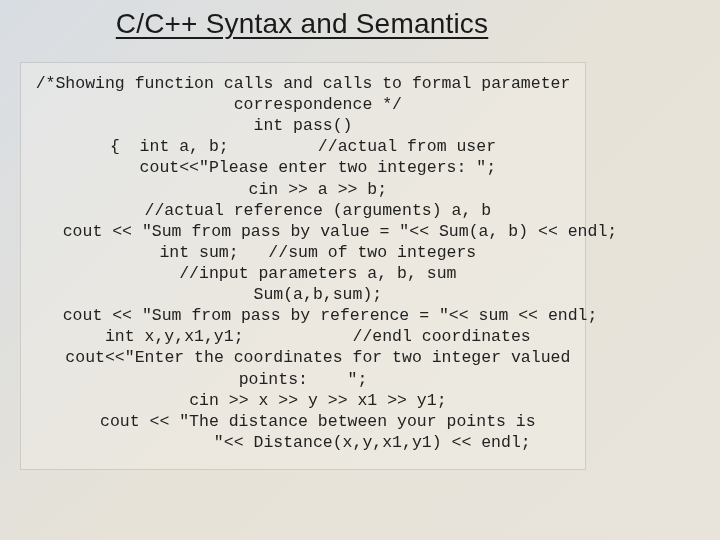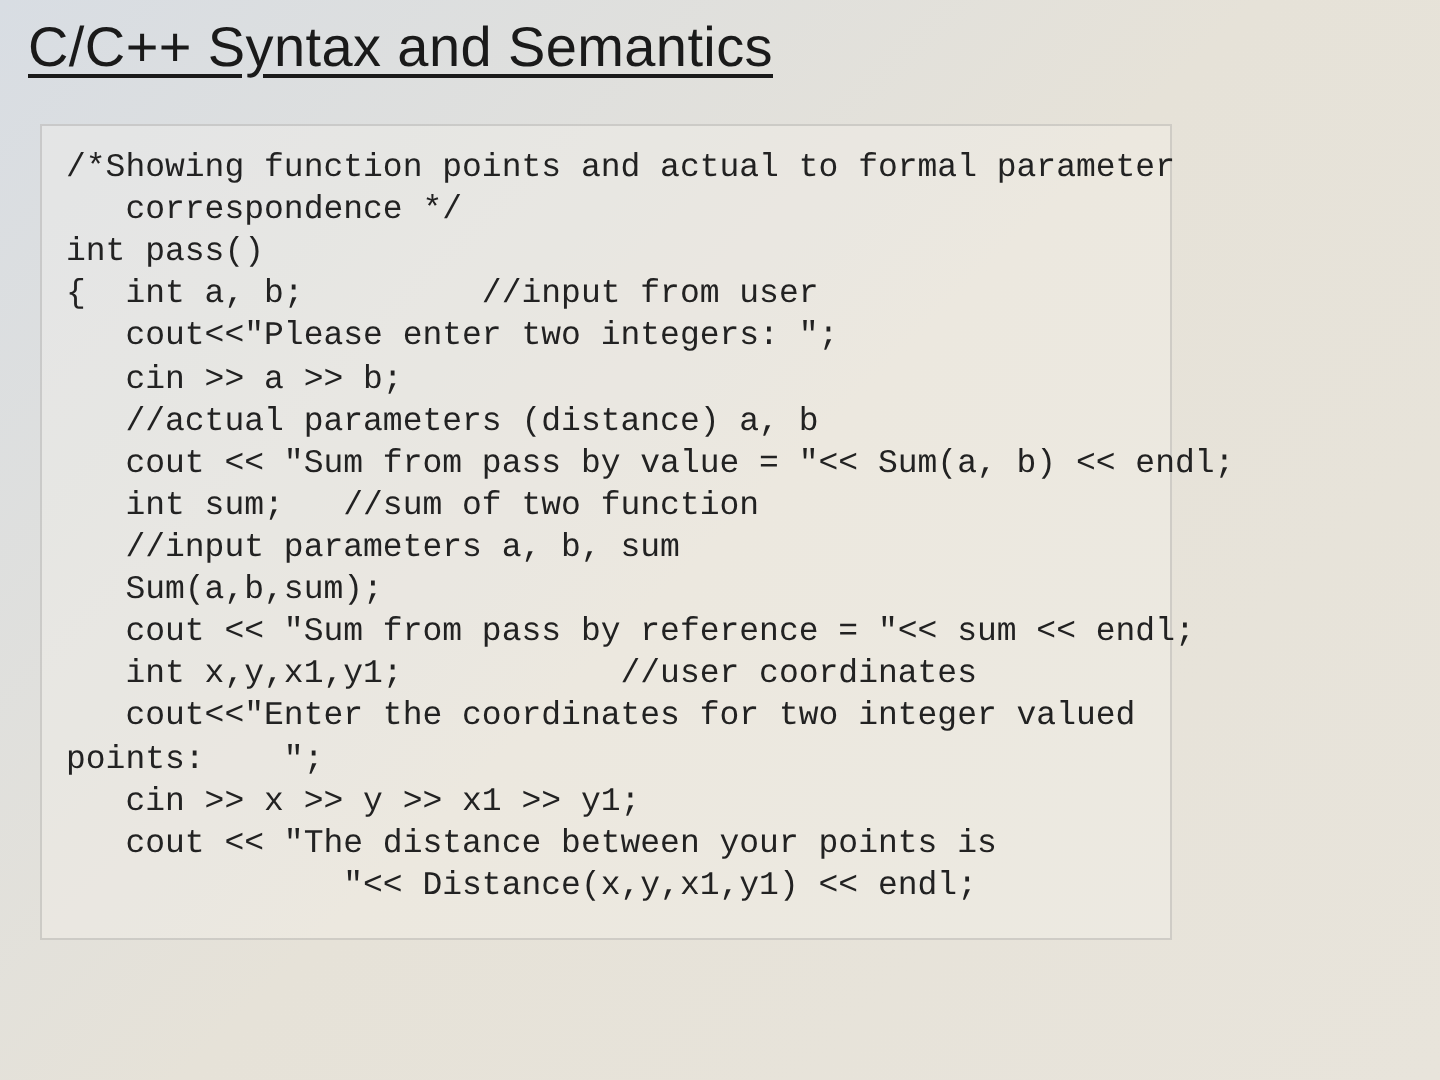--- a/index.html
+++ b/index.html
@@ -10,20 +10,21 @@
     overflow: hidden;
     background: linear-gradient(135deg, #d8dde3 0%, #e6e2d8 50%, #e8e4db 100%);
     font-family: Arial, Helvetica, sans-serif;
   }
   .slide {
     width: 600px;
     height: 540px;
     box-sizing: border-box;
     padding: 8px 10px 10px 10px;
     position: relative;
+    text-align: center;
   }
   .title {
     font-size: 28px;
     font-weight: normal;
     color: #1a1a1a;
     margin: 0 0 2px 4px;
     text-decoration: underline;
     text-underline-offset: 4px;
     letter-spacing: 0.2px;
   }
@@ -38,31 +39,31 @@
     color: #222;
     white-space: pre;
   }
 </style>
 </head>
 <body>
 
 <div class="slide">
   <h1 class="title">C/C++ Syntax and Semantics</h1>
 
-  <div class="code-box"><span>/*Showing function points and actual to formal parameter</span>
+  <div class="code-box"><span>/*Showing function calls and calls to formal parameter</span>
 <span>   correspondence */</span>
 <span>int pass()</span>
-<span>{  int a, b;         //input from user</span>
+<span>{  int a, b;         //actual from user</span>
 <span>   cout&lt;&lt;"Please enter two integers: ";</span>
 <span>   cin &gt;&gt; a &gt;&gt; b;</span>
-<span>   //actual parameters (distance) a, b</span>
+<span>   //actual reference (arguments) a, b</span>
 <span>   cout &lt;&lt; "Sum from pass by value = "&lt;&lt; Sum(a, b) &lt;&lt; endl;</span>
-<span>   int sum;   //sum of two function</span>
+<span>   int sum;   //sum of two integers</span>
 <span>   //input parameters a, b, sum</span>
 <span>   Sum(a,b,sum);</span>
 <span>   cout &lt;&lt; "Sum from pass by reference = "&lt;&lt; sum &lt;&lt; endl;</span>
-<span>   int x,y,x1,y1;           //user coordinates</span>
+<span>   int x,y,x1,y1;           //endl coordinates</span>
 <span>   cout&lt;&lt;"Enter the coordinates for two integer valued</span>
 <span>points:    ";</span>
 <span>   cin &gt;&gt; x &gt;&gt; y &gt;&gt; x1 &gt;&gt; y1;</span>
 <span>   cout &lt;&lt; "The distance between your points is</span>
 <span>              "&lt;&lt; Distance(x,y,x1,y1) &lt;&lt; endl;</span></div>
 </div>
 
 </body></html>

